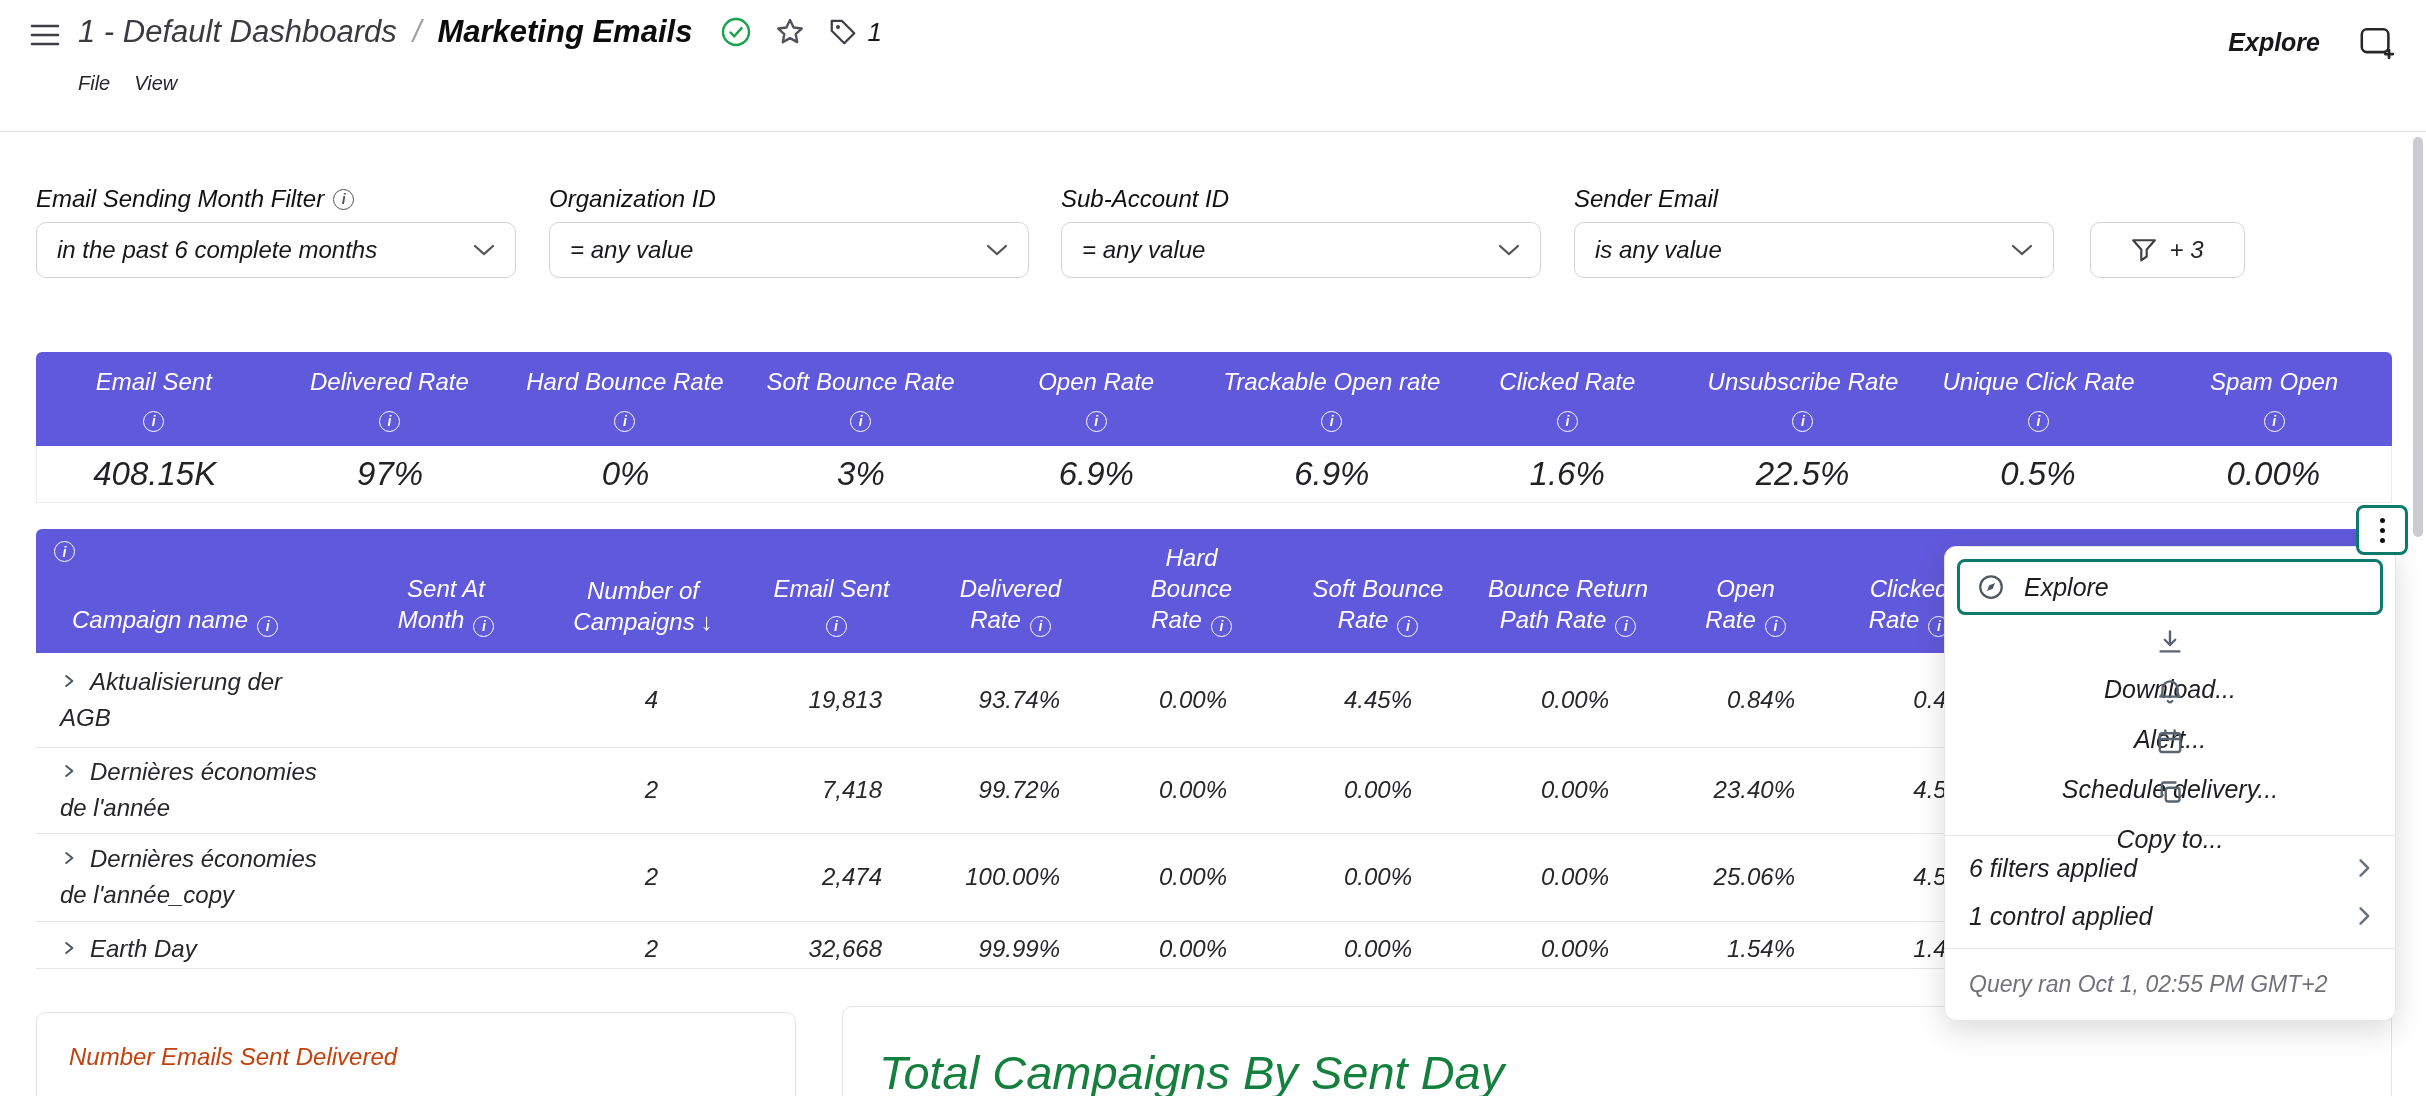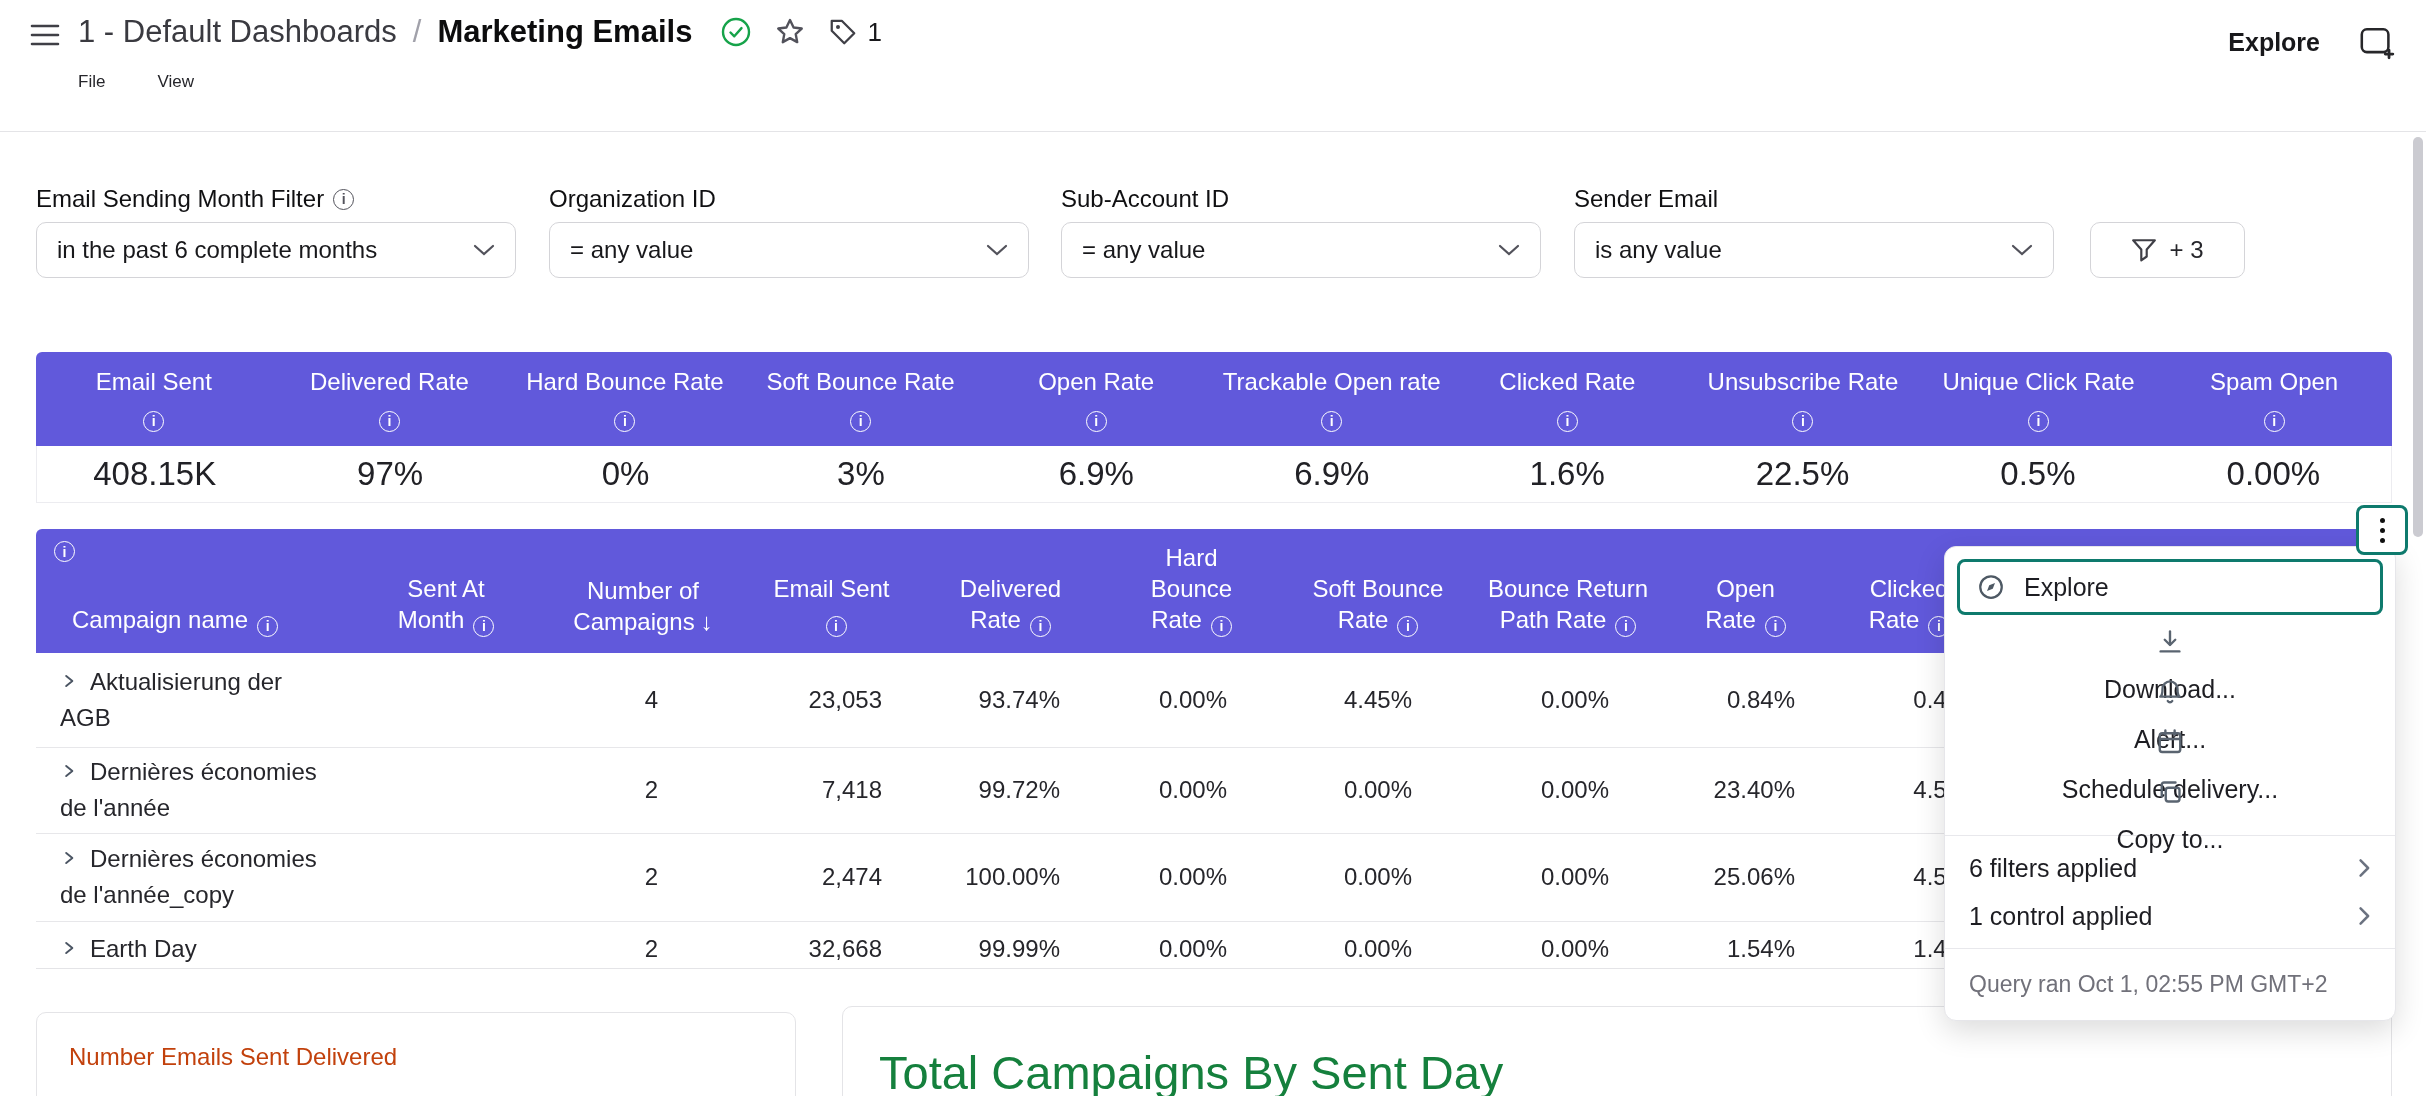--- a/index.html
+++ b/index.html
@@ -1,32 +1,32 @@
 <!DOCTYPE html>
 <html><head>
 <meta charset="utf-8">
 <style>
   * { margin:0; padding:0; box-sizing:border-box; }
   body { font-family:"Liberation Sans", sans-serif; background:#fff; color:#18181b; }
-  .page { position:relative; width:2426px; height:1096px; background:#fff; overflow:hidden; }
+  .page { position:relative; width:2426px; height:1096px; background:#fff; overflow:hidden;font-style:italic; }
 
   
   .topbar { position:absolute; top:0; left:0; right:0; height:131px; background:#fff; }
   .top-divider { position:absolute; top:131px; left:0; right:0; height:1px; background:#e4e4e7; }
   .hamburger { position:absolute; left:30px; top:22px; cursor:pointer; }
   .breadcrumb { position:absolute; left:78px; top:14px; display:flex; align-items:center; gap:16px; font-size:31px; }
   .bc-root { color:#3a3a40; font-weight:500; }
   .bc-sep { color:#a1a1aa; font-weight:400; }
   .bc-current { color:#0c0c0d; font-weight:700; }
   .bc-icons { display:flex; align-items:center; gap:22px; margin-left:12px; }
   .tag-group { display:flex; align-items:center; gap:9px; }
   .tag-count { font-size:26px; color:#18181b; font-weight:500; }
   .top-right { position:absolute; right:30px; top:24px; display:flex; align-items:center; gap:38px; }
   .explore-label { font-size:25px; font-weight:700; color:#18181b; cursor:pointer; }
-  .menubar { position:absolute; left:78px; top:72px; display:flex; gap:52px; font-size:17px; color:#26262b; }
+  .menubar { position:absolute; left:78px; top:72px; display:flex; gap:24px; font-size:20px; color:#26262b; }
   .menubar span { cursor:pointer; }
 
   
   .filters { position:absolute; top:170px; left:36px; width:2356px; height:120px; }
   .filter-field { position:absolute; width:480px; }
   .filter-field.f1 { left:0; } .filter-field.f2 { left:513px; } .filter-field.f3 { left:1025px; } .filter-field.f4 { left:1538px; }
   .filter-label { margin-top:14px; font-size:24px; color:#101012; display:flex; align-items:center; gap:9px; height:30px; }
   .filter-select { margin-top:8px; height:56px; border:1.5px solid #d4d4d8; border-radius:10px; background:#fff;
     display:flex; align-items:center; justify-content:space-between; padding:0 20px; font-size:24px; color:#18181b; cursor:pointer; }
   .filter-chip { position:absolute; left:2054px; top:52px; width:155px; height:56px; border:1.5px solid #d4d4d8; border-radius:10px;
@@ -312,21 +312,21 @@
           <th class="filler"></th>
         </tr>
       </thead>
       <tbody>
         <tr class="r1">
           <td class="td-name"><span class="row-chevron"><svg width="18" height="18" viewBox="0 0 16 16" fill="none" stroke="#4b5563" stroke-width="1.7" stroke-linecap="round" stroke-linejoin="round">
                   <path d="M5.5 3.5L11 8l-5.5 4.5"></path>
                 </svg></span><span>Aktualisierung der AGB</span></td>
           <td class="num"></td>
           <td class="num">4</td>
-          <td class="num">23,053</td>
+          <td class="num">19,813</td>
           <td class="num">93.74%</td>
           <td class="num">0.00%</td>
           <td class="num">4.45%</td>
           <td class="num">0.00%</td>
           <td class="num">0.84%</td>
           <td class="num">0.43</td>
           <td></td>
         </tr>
         <tr class="r2">
           <td class="td-name"><span class="row-chevron"><svg width="18" height="18" viewBox="0 0 16 16" fill="none" stroke="#4b5563" stroke-width="1.7" stroke-linecap="round" stroke-linejoin="round">

